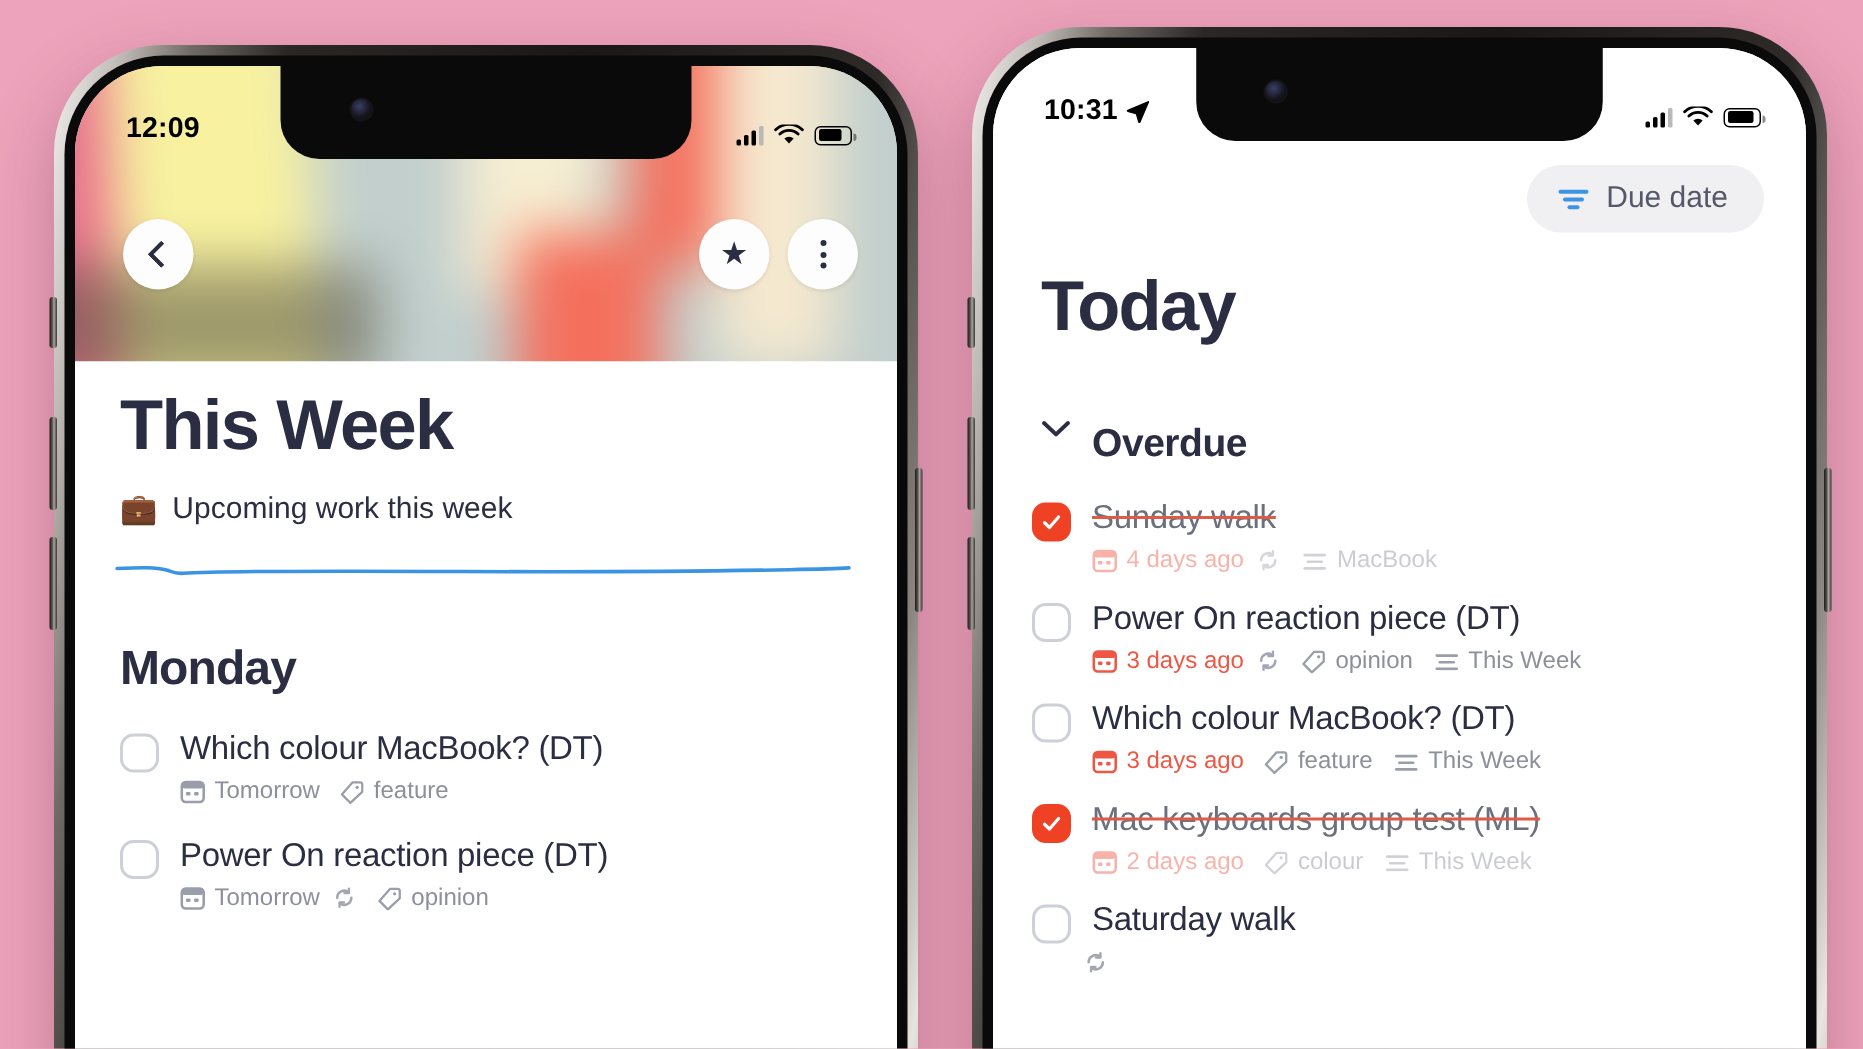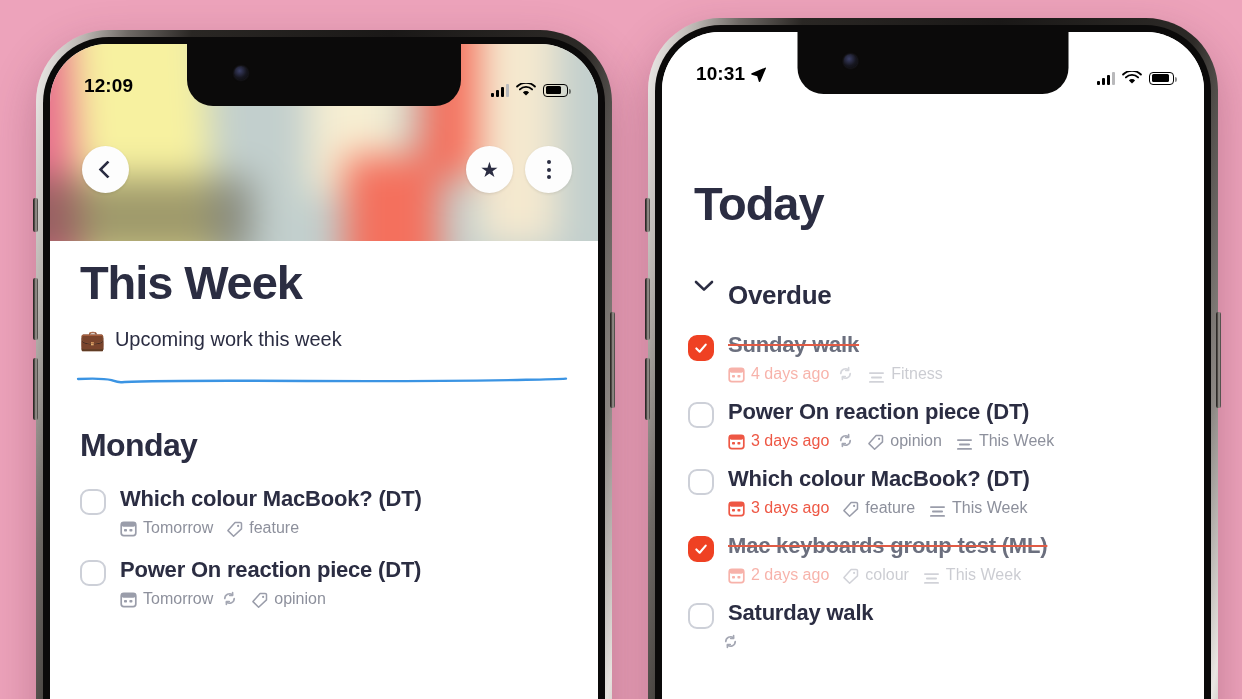--- a/index.html
+++ b/index.html
@@ -133,24 +133,24 @@
   .cbox {
     flex:none; width:26px; height:26px; border-radius:9px;
     border:2px solid #cdd0d8; background:#fff; margin-top:3px;
   }
   .cbox.done {
     border-color:#ef4123; background:#ef4123;
     display:flex; align-items:center; justify-content:center;
   }
   .cbox.done svg { width:16px; height:16px; }
   .task-main { min-width:0; }
-  .task-title { font-size:22px; color:#2b2d42; letter-spacing:-.2px; line-height:1.18;font-weight:bold; }
+  .task-title { font-size:22px; color:#2b2d42; letter-spacing:-.2px; line-height:1.18; }
   .task.done .task-title { color:#6b6f7e; text-decoration:line-through; text-decoration-color:#e05b45; text-decoration-thickness:2px; }
   .meta { display:flex; align-items:center; gap:14px; margin-top:7px; flex-wrap:wrap; }
-  .meta-item { display:flex; align-items:flex-end; gap:6px; font-size:16px; color:#8d909c; white-space:nowrap; }
+  .meta-item { display:flex; align-items:center; gap:6px; font-size:16px; color:#8d909c; white-space:nowrap; }
   .meta-item.overdue { color:#ee5744; }
   .meta-item.faded { opacity:.45; }
   .ic { flex:none; display:block; }
 
   
   #phone-right { left:648px; top:18px; width:570px; height:760px; }
   .r-screen-pad { position:absolute; inset:0; background:#fff; }
   .duedate-chip {
     position:absolute; right:28px; top:78px;
     background:#f0f0f3; border-radius:24px;
@@ -314,20 +314,28 @@
     <div class="frame-outer"></div>
     <div class="btn-side btn-left" style="top:180px;height:34px;"></div>
     <div class="btn-side btn-left" style="top:260px;height:62px;"></div>
     <div class="btn-side btn-left" style="top:340px;height:62px;"></div>
     <div class="btn-side btn-right" style="top:294px;height:96px;"></div>
     <div class="frame-inner"></div>
 
     <div class="screen">
       <div class="r-screen-pad">
 
+        <div class="duedate-chip">
+          <svg width="22" height="16" viewBox="0 0 22 16">
+            <rect x="1" y="1.5" width="20" height="2.6" rx="1.3" fill="#3b94e3"></rect>
+            <rect x="4" y="6.7" width="14" height="2.6" rx="1.3" fill="#3b94e3"></rect>
+            <rect x="7" y="11.9" width="8" height="2.6" rx="1.3" fill="#3b94e3"></rect>
+          </svg>
+          <span class="lbl">Due date</span>
+        </div>
 
         <div class="page-title">Today</div>
 
         <div class="section-row">
           <svg width="20" height="12" viewBox="0 0 20 12">
             <path d="M2 2 L10 9.6 L18 2" stroke="#2b2d42" stroke-width="2.6" fill="none" stroke-linecap="round" stroke-linejoin="round"></path>
           </svg>
           <span class="name">Overdue</span>
         </div>
 
@@ -357,21 +365,21 @@
                       <path d="M12.3 2.6v3.1h-3.1" stroke="#a4a7b3" stroke-width="1.7" fill="none" stroke-linecap="round" stroke-linejoin="round"></path>
                       <path d="M5.7 15.4v-3.1h3.1" stroke="#a4a7b3" stroke-width="1.7" fill="none" stroke-linecap="round" stroke-linejoin="round"></path>
                     </svg>
                   </span>
                   <span class="meta-item faded">
                     <svg class="ic" width="17" height="13" viewBox="0 0 17 13">
                       <rect x="1" y="2.2" width="15" height="1.8" rx=".9" fill="#9a9daa"></rect>
                       <rect x="3" y="6.6" width="11" height="1.8" rx=".9" fill="#9a9daa"></rect>
                       <rect x="1" y="11" width="15" height="1.8" rx=".9" fill="#9a9daa"></rect>
                     </svg>
-                    <span>Fitness</span>
+                    <span>MacBook</span>
                   </span>
                 </div>
               </div>
             </div>
             <div class="task">
               <div class="cbox"></div>
               <div class="task-main">
                 <div class="task-title">Power On reaction piece (DT)</div>
                 <div class="meta">
                   <span class="meta-item overdue">

